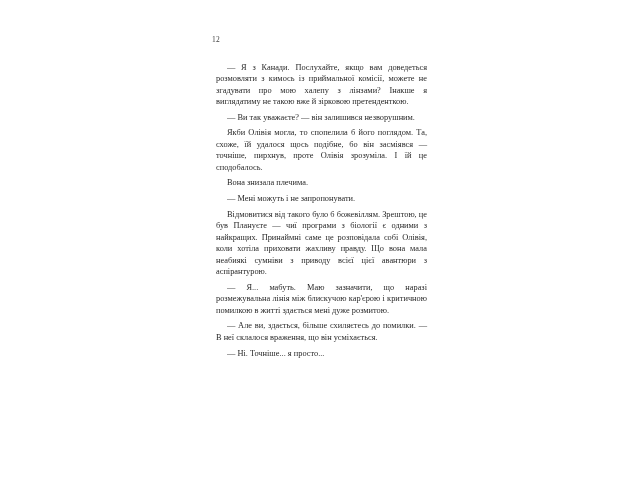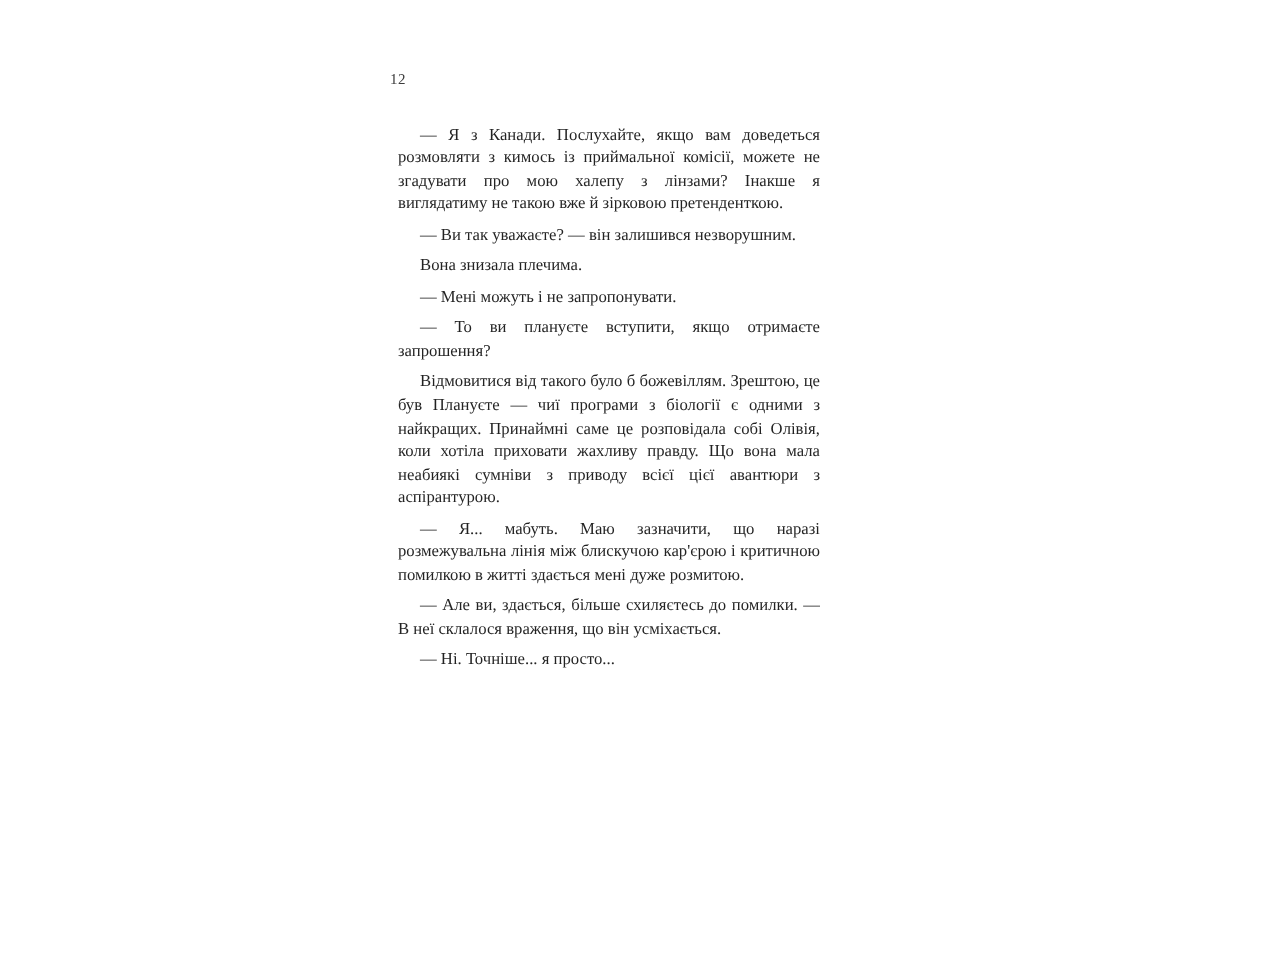--- a/index.html
+++ b/index.html
@@ -19,21 +19,21 @@
   .page {
     position: relative;
     width: 640px;
     height: 480px;
     background: #ffffff;
   }
 
   
   .text-column {
     position: absolute;
-    left: 195px;
+    left: 212px;
     top: 36px;
     width: 219px;
   }
 
   .folio {
     font-size: 7.5px;
     line-height: 1;
     letter-spacing: 0.2px;
     color: #3a3a3a;
     margin: 0 0 18px 0;
@@ -64,23 +64,23 @@
 <body>
 
 <div class="page">
   <div class="text-column">
 
     <div class="folio">12</div>
 
     <div class="body-text">
       <p>— Я з Канади. Послухайте, якщо вам доведеться розмовляти з кимось із приймальної комісії, можете не згадувати про мою халепу з лінзами? Інакше я виглядатиму не такою вже й зірковою претенденткою.</p>
       <p>— Ви так уважаєте? — він залишився незворушним.</p>
+      <p>Якби Олівія могла, то спопелила б його поглядом. Та, схоже, їй удалося щось подібне, бо він засміявся — точніше, пирхнув, проте Олівія зрозуміла. І їй це сподобалось.</p>
       <p>Вона знизала плечима.</p>
       <p>— Мені можуть і не запропонувати.</p>
-      <p>— То ви плануєте вступити, якщо отримаєте запрошення?</p>
       <p>Відмовитися від такого було б божевіллям. Зрештою, це був Плануєте — чиї програми з біології є одними з найкращих. Принаймні саме це розповідала собі Олівія, коли хотіла приховати жахливу правду. Що вона мала неабиякі сумніви з приводу всієї цієї авантюри з аспірантурою.</p>
       <p>— Я... мабуть. Маю зазначити, що наразі розмежувальна лінія між блискучою кар'єрою і критичною помилкою в житті здається мені дуже розмитою.</p>
       <p>— Але ви, здається, більше схиляєтесь до помилки. — В неї склалося враження, що він усміхається.</p>
       <p>— Ні. Точніше... я просто...</p>
     </div>
 
   </div>
 </div>
 
 </body></html>

